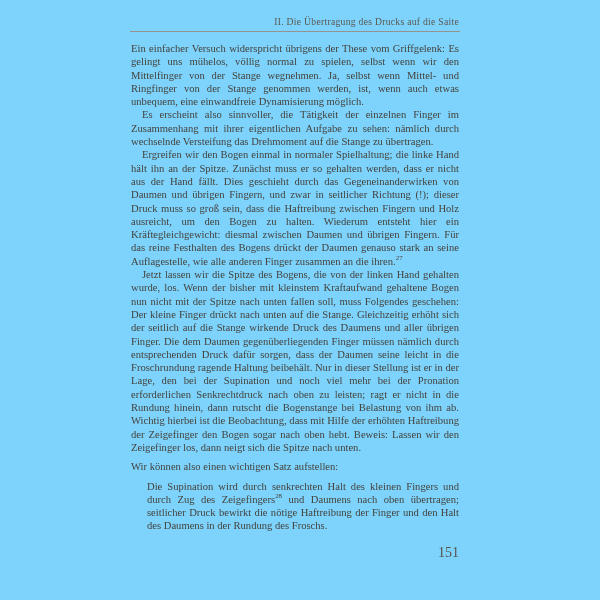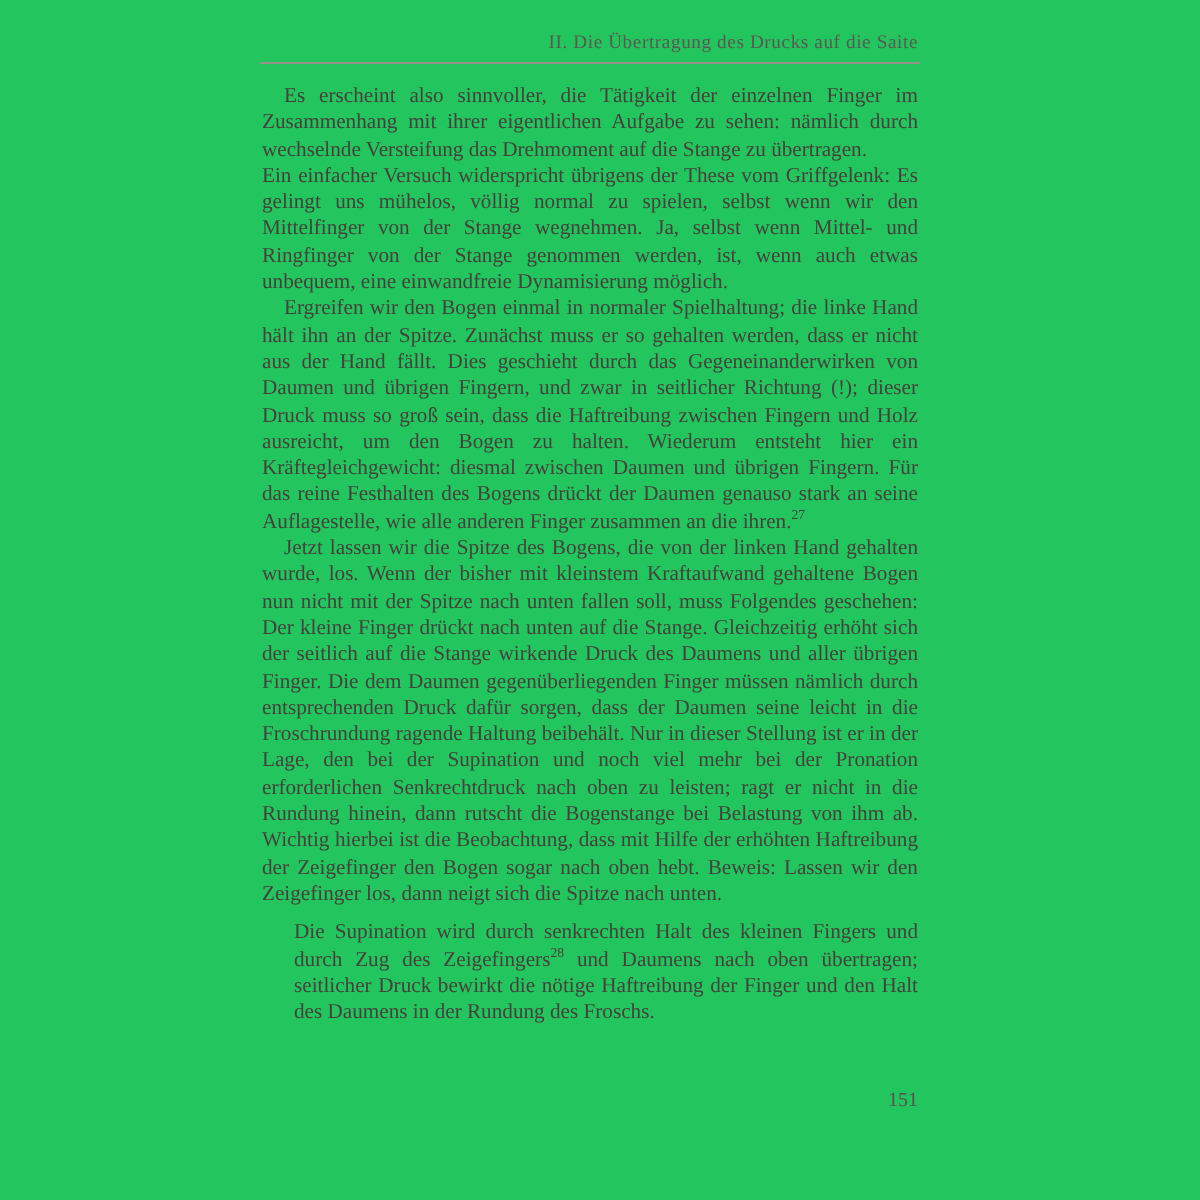--- a/index.html
+++ b/index.html
@@ -4,21 +4,21 @@
 <style>
   html, body {
     margin: 0;
     padding: 0;
     background: #fcfcfb;
   }
   .page {
     position: relative;
     width: 600px;
     height: 600px;
-    background: #22c55e;
+    background: #7dd3fc;
     font-family: "Liberation Serif", "DejaVu Serif", serif;
     overflow: hidden;
   }
   .running-header {
     position: absolute;
     top: 16px;
     left: 131px;
     width: 328px;
     text-align: right;
     font-size: 9.6px;
@@ -60,36 +60,37 @@
     font-size: 6.8px;
     vertical-align: super;
     line-height: 0;
   }
   .page-number {
     position: absolute;
     top: 545px;
     left: 131px;
     width: 328px;
     text-align: right;
-    font-size: 10px;
+    font-size: 14px;
     color: #56534d;
   }
 </style>
 </head>
 <body>
 
 <div class="page">
 
   <div class="running-header">II. Die Übertragung des Drucks auf die Saite</div>
 
   <div class="header-rule"></div>
 
   <div class="text-block">
+    <p class="para"><span>Ein einfacher Versuch widerspricht übrigens der These vom Griffgelenk: Es gelingt uns mühelos, völlig normal zu spielen, selbst wenn wir den Mittelfinger von der Stange wegnehmen. Ja, selbst wenn Mittel- und Ringfinger von der Stange genommen werden, ist, wenn auch etwas unbequem, eine einwandfreie Dynamisierung möglich.</span></p>
     <p class="para indent"><span>Es erscheint also sinnvoller, die Tätigkeit der einzelnen Finger im Zusammenhang mit ihrer eigentlichen Aufgabe zu sehen: nämlich durch wechselnde Versteifung das Drehmoment auf die Stange zu übertragen.</span></p>
-    <p class="para"><span>Ein einfacher Versuch widerspricht übrigens der These vom Griffgelenk: Es gelingt uns mühelos, völlig normal zu spielen, selbst wenn wir den Mittelfinger von der Stange wegnehmen. Ja, selbst wenn Mittel- und Ringfinger von der Stange genommen werden, ist, wenn auch etwas unbequem, eine einwandfreie Dynamisierung möglich.</span></p>
     <p class="para indent"><span>Ergreifen wir den Bogen einmal in normaler Spielhaltung; die linke Hand hält ihn an der Spitze. Zunächst muss er so gehalten werden, dass er nicht aus der Hand fällt. Dies geschieht durch das Gegeneinanderwirken von Daumen und übrigen Fingern, und zwar in seitlicher Richtung (!); dieser Druck muss so groß sein, dass die Haftreibung zwischen Fingern und Holz ausreicht, um den Bogen zu halten. Wiederum entsteht hier ein Kräftegleichgewicht: diesmal zwischen Daumen und übrigen Fingern. Für das reine Festhalten des Bogens drückt der Daumen genauso stark an seine Auflagestelle, wie alle anderen Finger zusammen an die ihren.</span><span class="sup">27</span></p>
     <p class="para indent"><span>Jetzt lassen wir die Spitze des Bogens, die von der linken Hand gehalten wurde, los. Wenn der bisher mit kleinstem Kraftaufwand gehaltene Bogen nun nicht mit der Spitze nach unten fallen soll, muss Folgendes geschehen: Der kleine Finger drückt nach unten auf die Stange. Gleichzeitig erhöht sich der seitlich auf die Stange wirkende Druck des Daumens und aller übrigen Finger. Die dem Daumen gegenüberliegenden Finger müssen nämlich durch entsprechenden Druck dafür sorgen, dass der Daumen seine leicht in die Froschrundung ragende Haltung beibehält. Nur in dieser Stellung ist er in der Lage, den bei der Supination und noch viel mehr bei der Pronation erforderlichen Senkrechtdruck nach oben zu leisten; ragt er nicht in die Rundung hinein, dann rutscht die Bogenstange bei Belastung von ihm ab. Wichtig hierbei ist die Beobachtung, dass mit Hilfe der erhöhten Haftreibung der Zeigefinger den Bogen sogar </span><span class="it">nach oben hebt</span><span>. Beweis: Lassen wir den Zeigefinger los, dann neigt sich die Spitze nach unten.</span></p>
+    <p class="para spaced"><span>Wir können also einen wichtigen Satz aufstellen:</span></p>
     <p class="para quote"><span>Die Supination wird durch senkrechten Halt des kleinen Fingers und durch Zug des Zeigefingers</span><span class="sup">28</span><span> und Daumens nach oben übertragen; seitlicher Druck bewirkt die nötige Haftreibung der Finger und den Halt des Daumens in der Rundung des Froschs.</span></p>
   </div>
 
   <div class="page-number">151</div>
 
 </div>
 
 </body></html>

